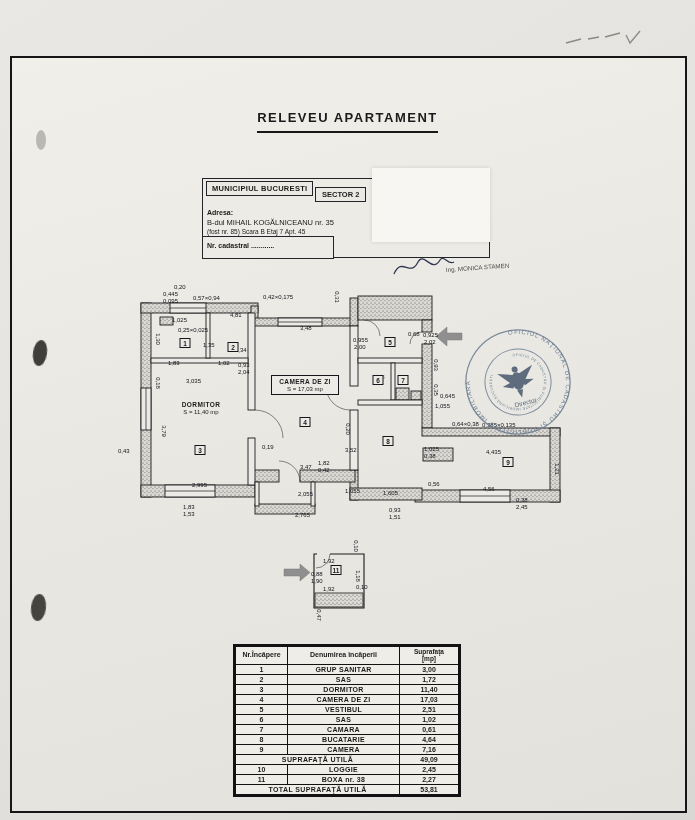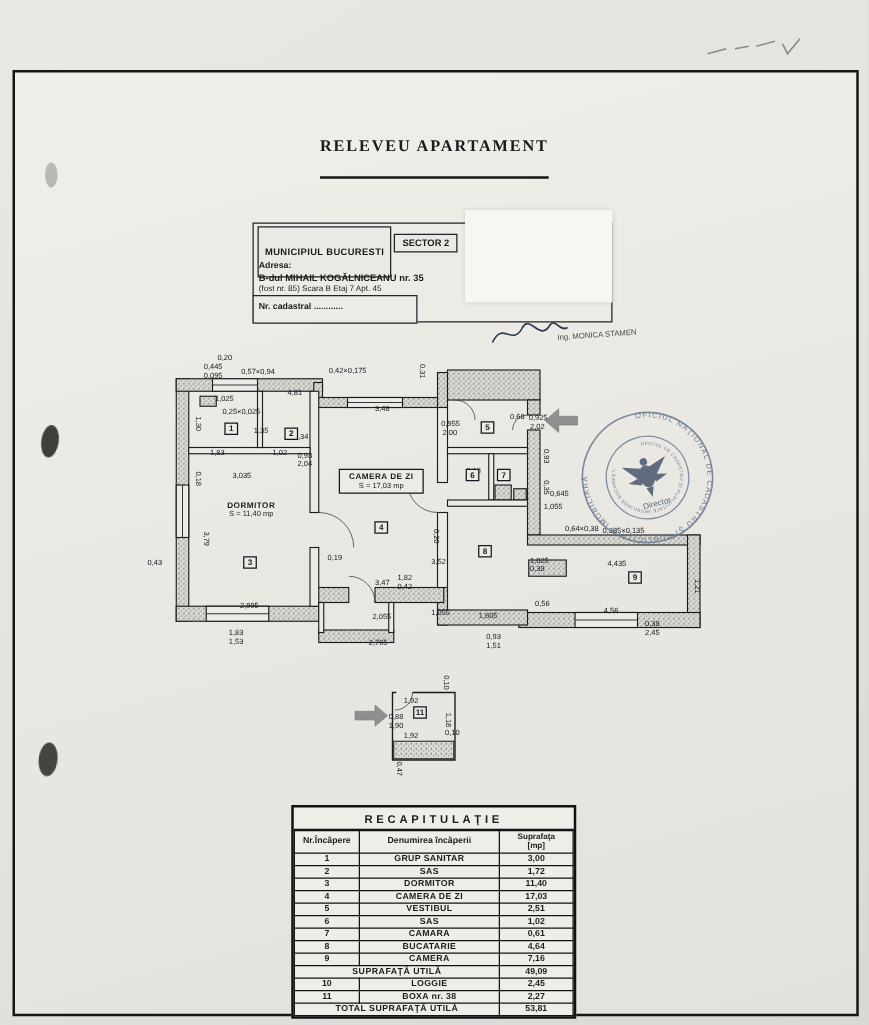--- a/index.html
+++ b/index.html
@@ -3,27 +3,27 @@
 <meta charset="utf-8">
 <style>
   *{box-sizing:border-box;margin:0;padding:0;}
   html,body{width:695px;height:820px;}
   body{position:relative;overflow:hidden;background:#d3d2ce;font-family:"Liberation Sans",sans-serif;color:#1b1b1b;}
   .page{position:absolute;inset:0;background:linear-gradient(150deg,#e9e8e4,#e3e2de 55%,#d9d8d4);}
   .frame{position:absolute;left:10px;top:56px;width:677px;height:757px;border:2px solid #161616;
          background:linear-gradient(165deg,#f0efe9 0%,#e9e8e3 45%,#e2e1dc 100%);}
   .blob{position:absolute;border-radius:50%;filter:blur(.6px);}
   .title{position:absolute;top:108px;left:0;width:695px;text-align:center;}
-  .title span{display:inline-block;font-weight:bold;font-size:13px;letter-spacing:1.5px;border-bottom:2px solid #181818;padding-bottom:16px;font-family:Liberation Serif, serif;}
+  .title span{display:inline-block;font-weight:bold;font-size:13px;letter-spacing:1.5px;border-bottom:2px solid #181818;padding-bottom:6px;}
   .scale{position:absolute;top:138px;left:0;width:695px;text-align:center;font-weight:bold;font-size:11px;letter-spacing:2px;}
   .form{position:absolute;left:202px;top:178px;width:288px;height:80px;border:1.5px solid #23232a;background:#ecebe5;}
-  .muni{position:absolute;left:3px;top:2px;border:1px solid #23232a;padding:15px 5px;font-size:7.5px;font-weight:bold;letter-spacing:.3px;background:#eae9e3;}
+  .muni{position:absolute;left:3px;top:2px;border:1px solid #23232a;padding:2px 5px;font-size:7.5px;font-weight:bold;letter-spacing:.3px;background:#eae9e3;}
   .sector{position:absolute;left:112px;top:8px;border:1px solid #23232a;padding:2px 6px;font-size:7.5px;font-weight:bold;background:#eae9e3;}
   .addr-label{position:absolute;left:4px;top:30px;font-size:7px;font-weight:bold;}
-  .addr1{position:absolute;left:4px;top:39px;font-size:7.5px;font-weight:bold;white-space:nowrap;}
+  .addr1{position:absolute;left:4px;top:39px;font-size:7.5px;font-weight:normal;white-space:nowrap;}
   .addr2{position:absolute;left:4px;top:49px;font-size:6.5px;white-space:nowrap;}
   .cad{position:absolute;left:-1px;top:57px;width:132px;height:23px;border:1.5px solid #23232a;padding:5px 4px;font-size:7px;font-weight:bold;background:#ecebe5;}
   .redact{position:absolute;left:372px;top:168px;width:118px;height:74px;background:#f7f6f3;box-shadow:0 0 4px rgba(0,0,0,.12);}
   .sig{position:absolute;left:388px;top:248px;width:150px;height:38px;}
   .plan{position:absolute;left:110px;top:270px;width:500px;height:292px;}
   .plan svg{position:absolute;left:0;top:0;}
   .dim{position:absolute;font-size:6px;line-height:1;white-space:nowrap;color:#15151b;}
   .roombox{position:absolute;width:11px;height:10px;border:1px solid #15151c;font-size:6.5px;line-height:9px;text-align:center;transform:translate(-50%,-50%);background:#edebe6;font-weight:bold;}
   .room-title{position:absolute;text-align:center;}
   .room-title.boxed{border:1px solid #15151c;padding:2px 2px;background:#edebe6;}
@@ -275,21 +275,20 @@
         <span class="dim" style="left: 31px; top: 33px;">0,88</span>
         <span class="dim" style="left: 31px; top: 40px;">1,90</span>
         <span class="dim" style="left: 43px; top: 48px;">1,92</span>
         <span class="dim" style="left: 76px; top: 46px;">0,10</span>
         <span class="dim" style="left: 33px; top: 74px; transform: rotate(90deg);">0,47</span>
       </div>
     <span class="roombox" style="left:56px;top:32px;">11</span>
   </div>
 
   <div class="recap">
-    <div class="recap-title">RECAPITULAŢIE</div>
     <table>
       <thead>
         <tr>
           <th>Nr.Încăpere</th>
           <th>Denumirea încăperii</th>
           <th class="sup">Suprafaţa
 [mp]</th>
         </tr>
       </thead>
       <tbody>

